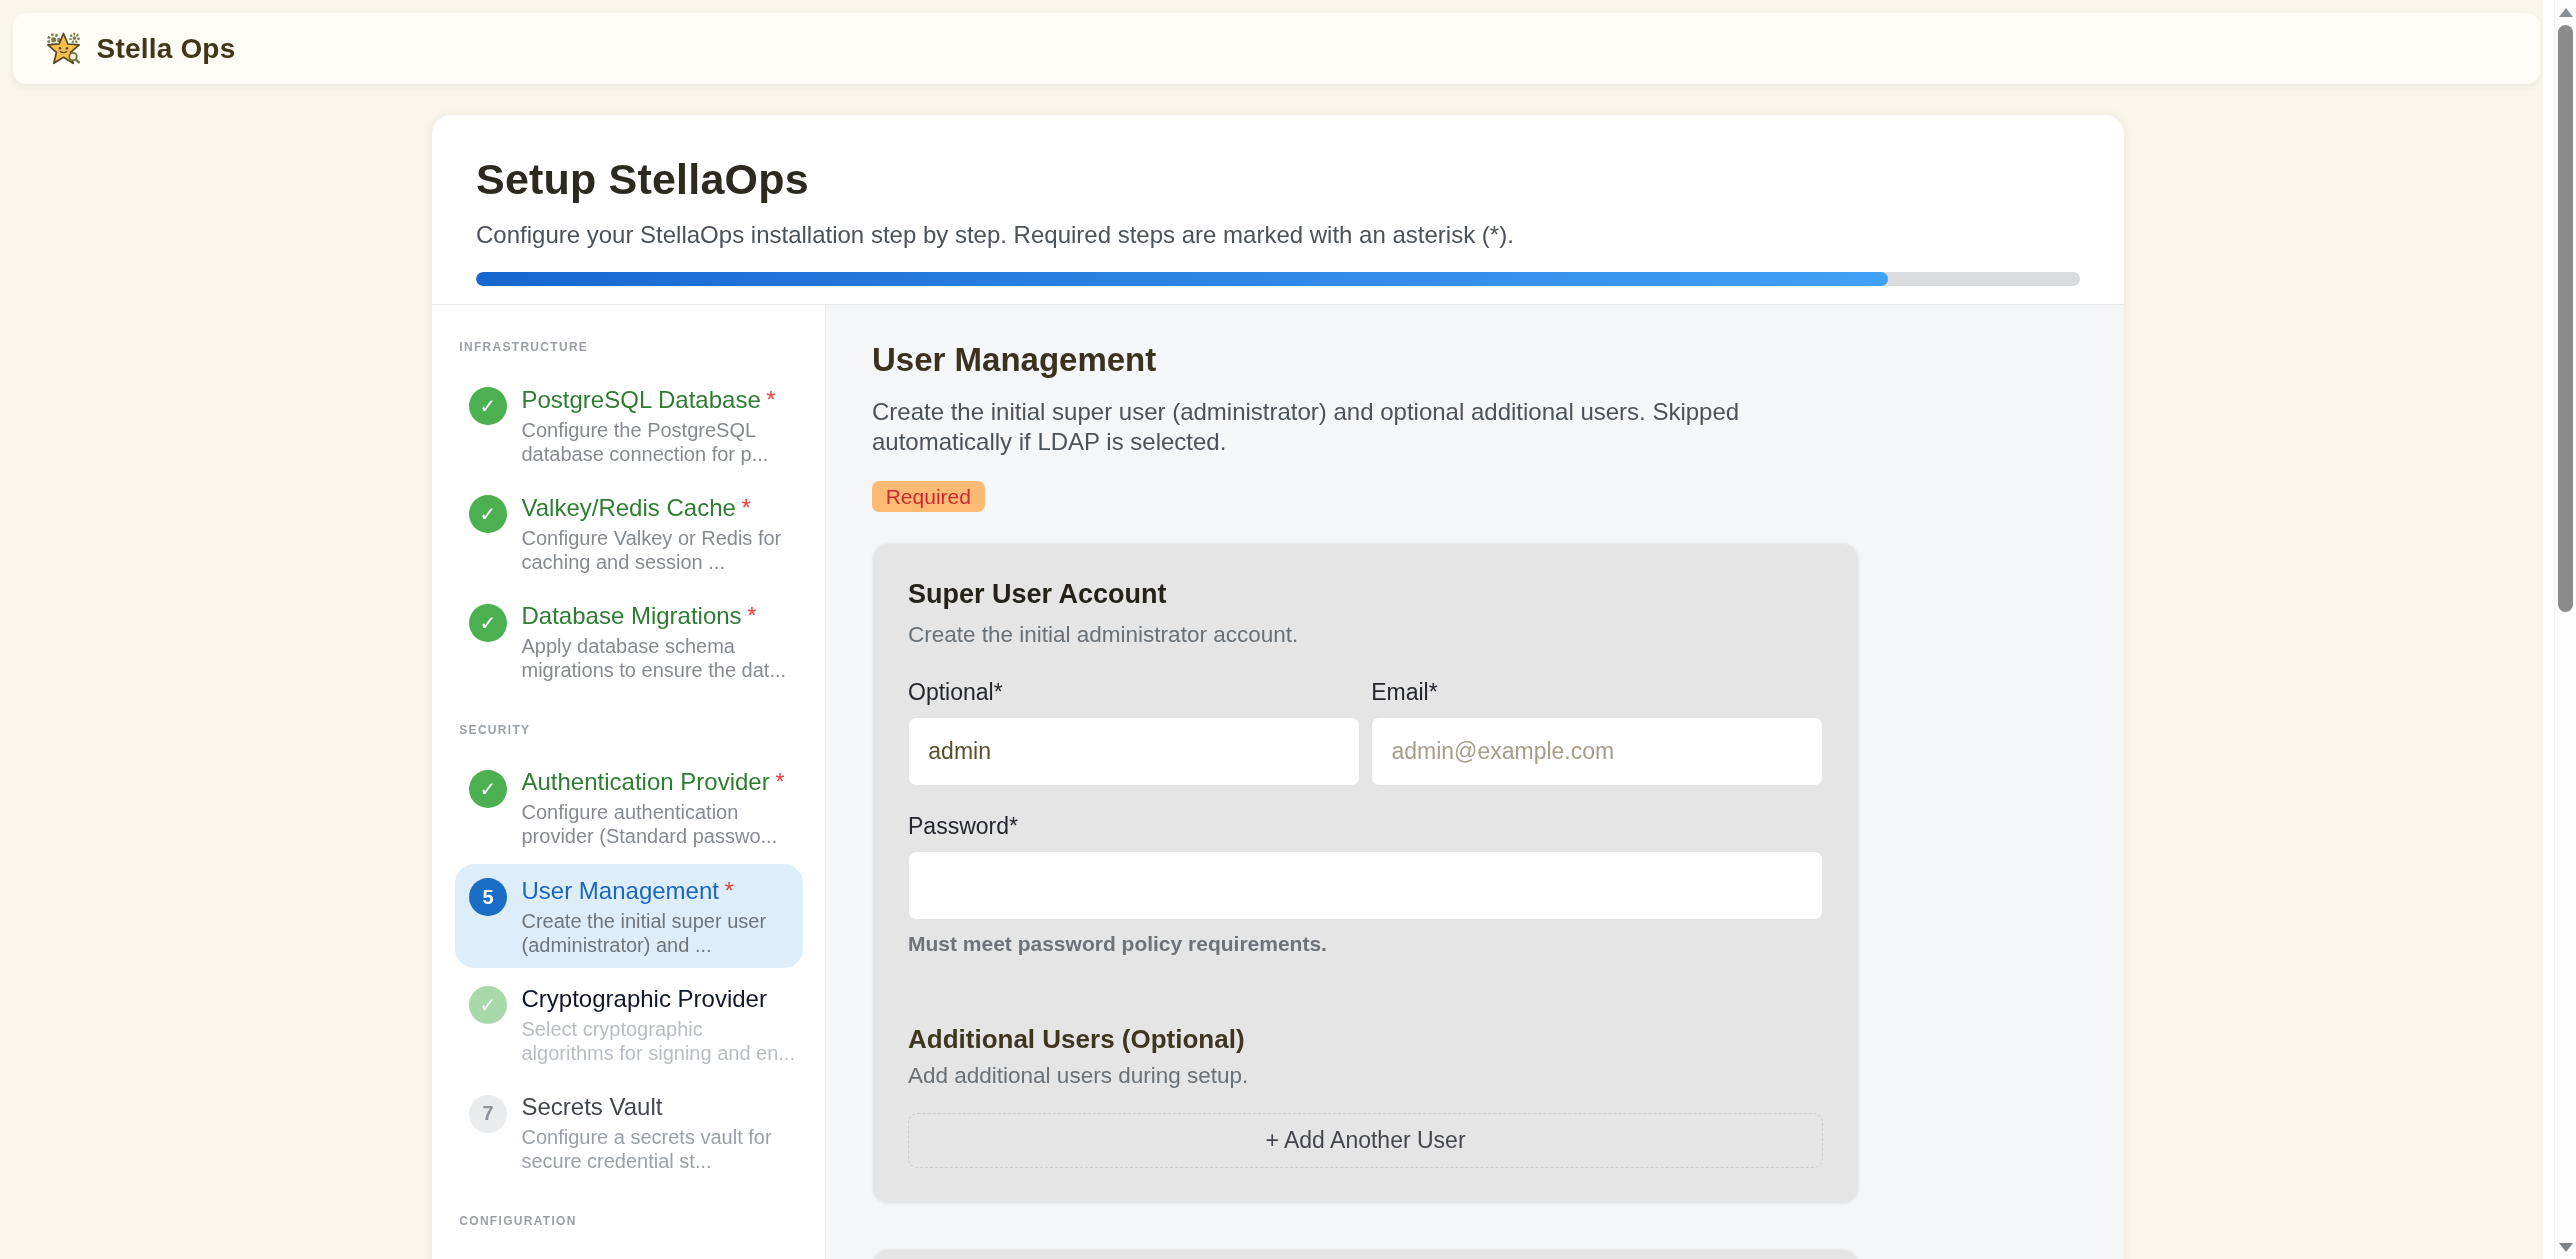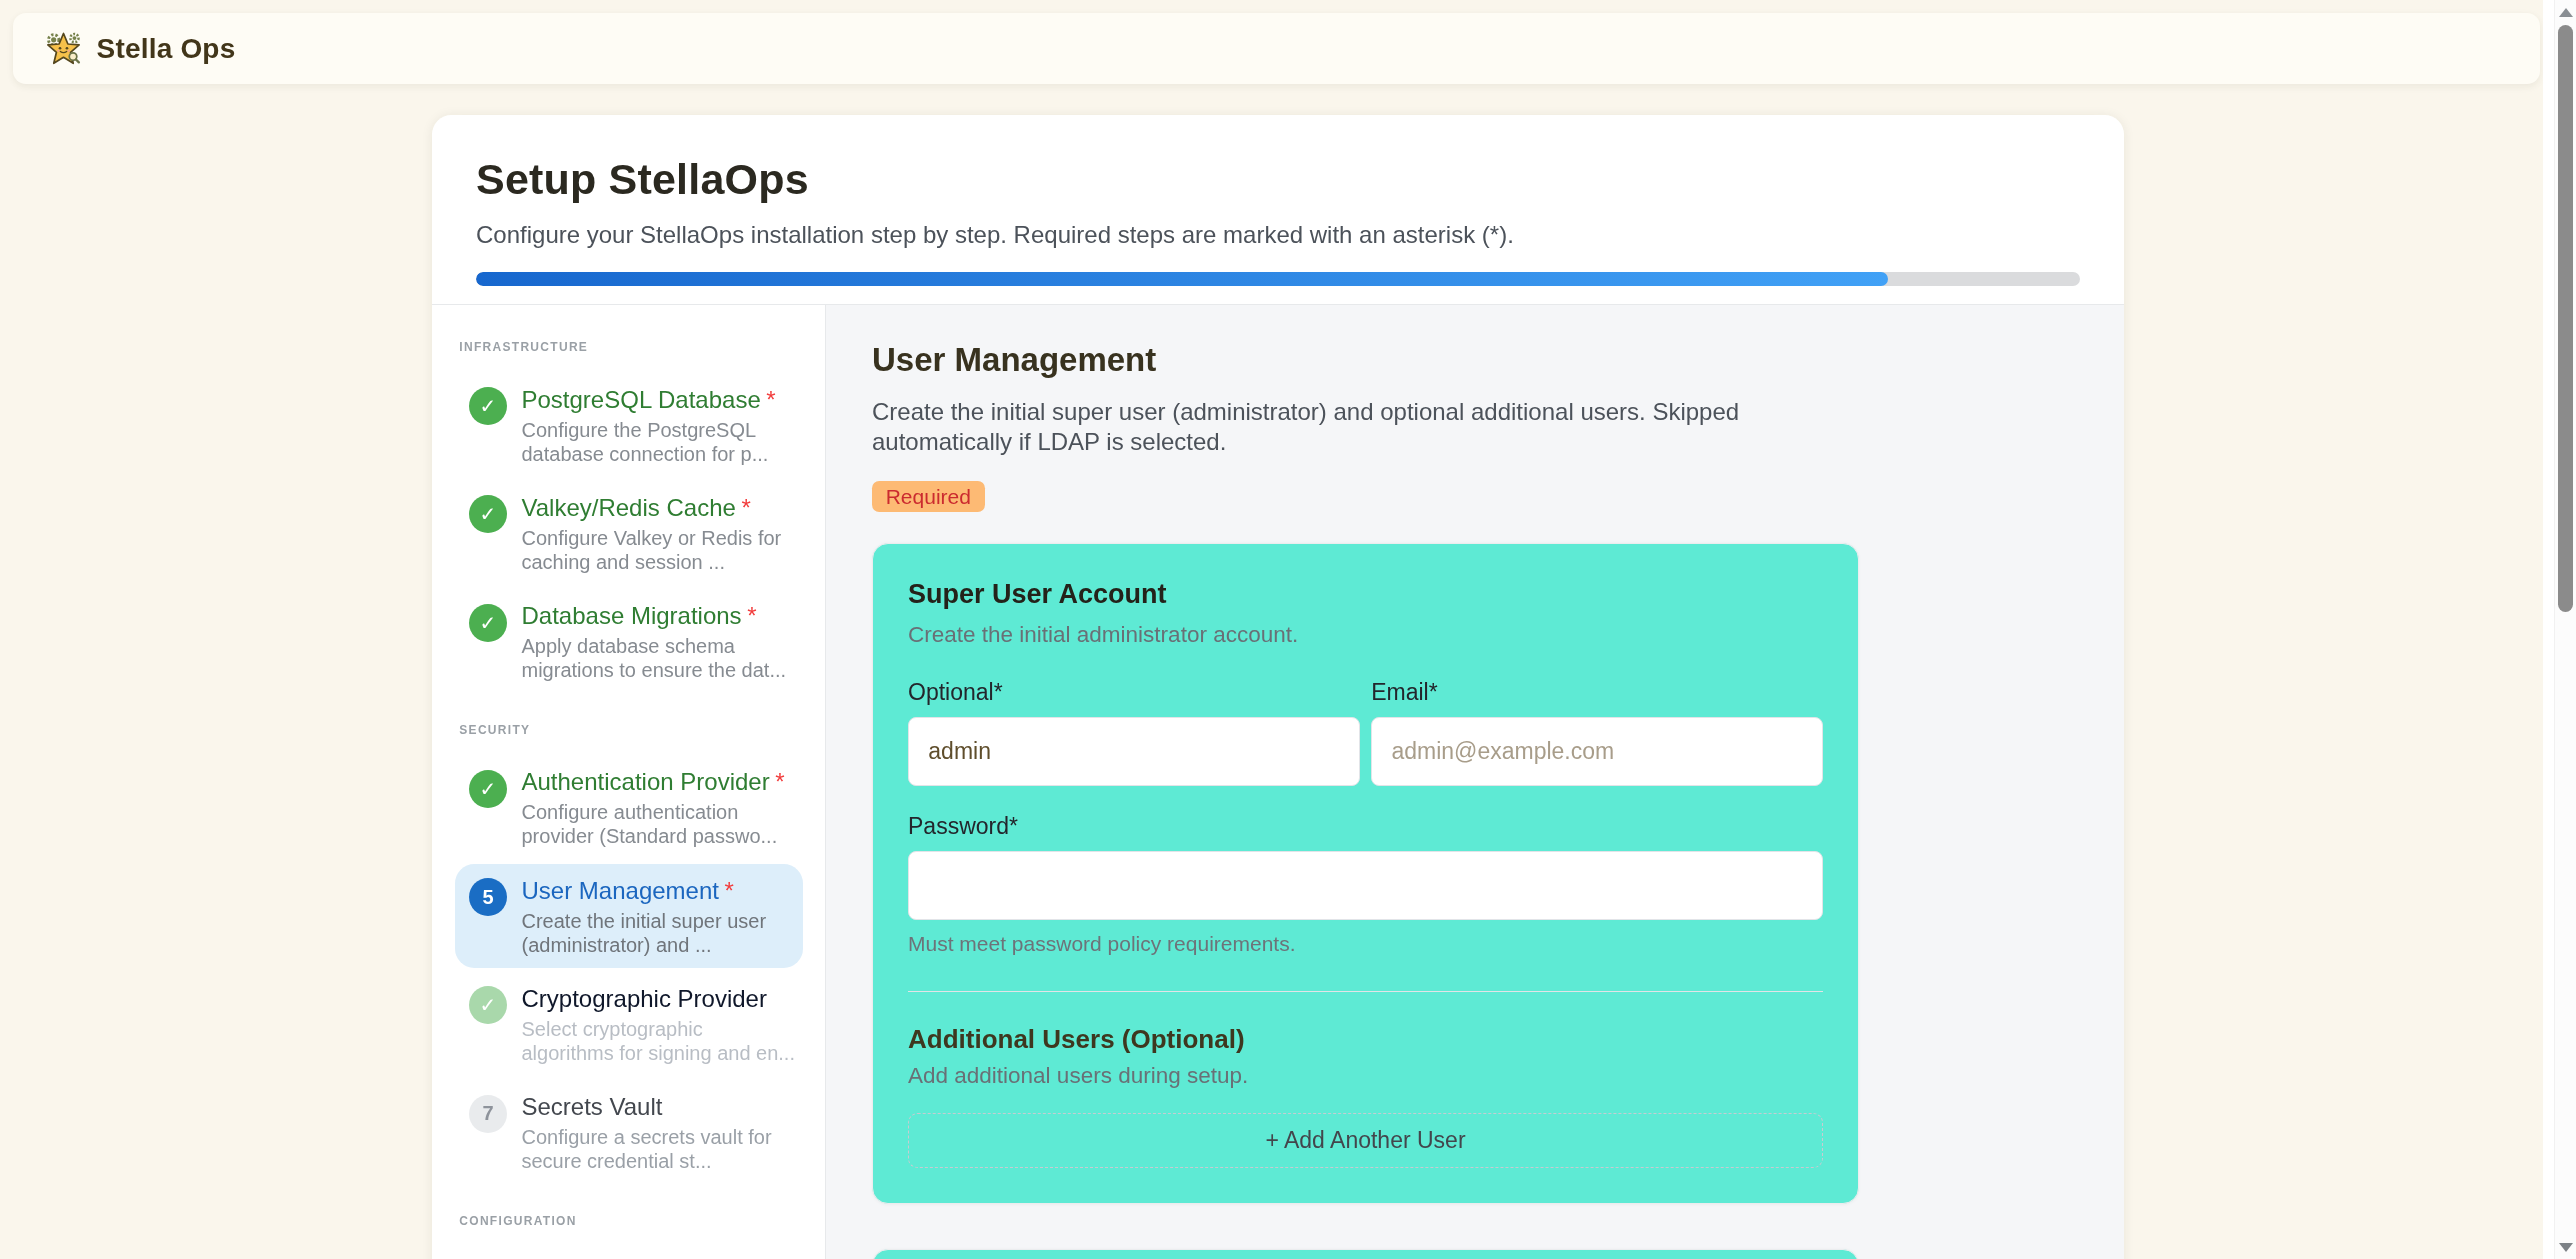--- a/index.html
+++ b/index.html
@@ -79,36 +79,36 @@
   .content { flex:1; background:#f5f6f8; padding:36px 46px; overflow:hidden; }
   .page-title { font-size:33px; font-weight:700; color:#38321f; }
   .page-desc { margin-top:17.7px; font-size:24px; line-height:30px; color:#4c525a; max-width:958px; }
   .req-badge {
     display:inline-block; margin-top:24px; font-size:21px; font-weight:500;
     line-height:31px; padding:0 13.7px; border-radius:7.2px;
     background:#fdba74; color:var(--error-red,#cb2b2f);
   }
 
   .panel {
-    width:987px; background:#5eead4; border:0.8px solid #ebedef; border-radius:16px;
+    width:987px; background:#e5e5e5; border:0.8px solid #ebedef; border-radius:16px;
     padding:35px; margin-top:31px; box-shadow:0 0.8px 3.2px rgba(0,0,0,.04);
   }
   .panel-title { font-size:27px; font-weight:700; color:#24221a; }
   .panel-sub { margin-top:12px; font-size:22.5px; color:#697076; }
 
   .fgrid { margin-top:31px; display:grid; grid-template-columns:1fr 1fr; column-gap:11.3px; }
   .flabel { display:block; font-size:23px; font-weight:500; color:#23262c; margin-bottom:11.3px; }
   .tinput {
     width:100%; height:69px; border:0.8px solid #e2e4e8; border-radius:8px;
     padding:0 19.3px; font-size:23px; color:#5f4e2c; background:#fff; outline:none;
     font-family:inherit;
   }
   .tinput::placeholder { color:#a89d8a; }
   .pw-row { margin-top:27px; }
-  .helper { margin-top:12px; font-size:21px; color:#6d7379; }
+  .helper { margin-top:12px; font-size:21px; color:#6d7379;font-weight:bold; }
   .divider { margin-top:35px; border-top:0.8px solid #e2e4e7; }
   .subsec { margin-top:32px; }
   .subsec-title { font-size:26px; font-weight:700; color:#3e371f; }
   .subsec-sub { margin-top:8px; font-size:22.5px; color:#697076; }
   .add-btn {
     margin-top:24px; width:100%; height:55px;
     border:1.6px dashed #c8cbd0; border-radius:9.7px; background:transparent;
     font-size:23px; color:#43464c; cursor:pointer; font-family:inherit;
   }
 

